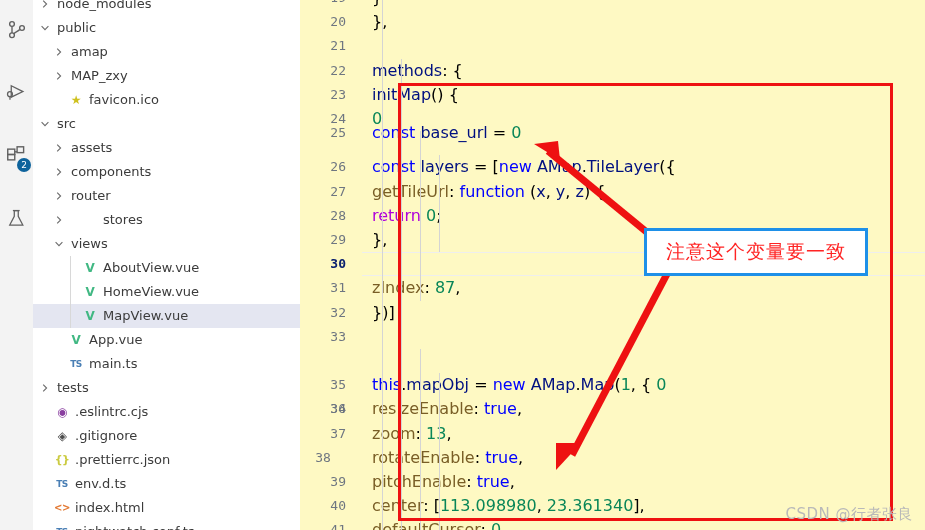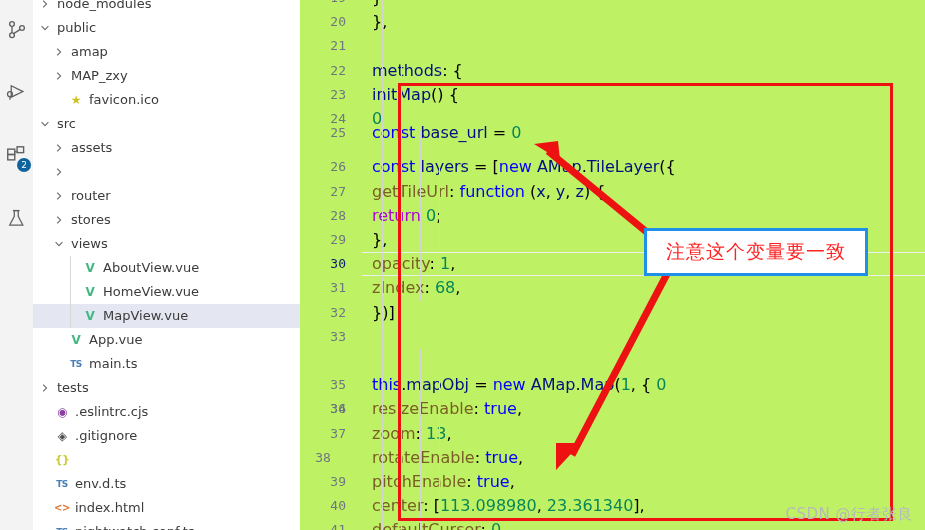--- a/index.html
+++ b/index.html
@@ -57,29 +57,29 @@
     display:flex;align-items:center;justify-content:center;
   }
   .label{padding-left:4px;}
   .guide{
     position:absolute;top:0;bottom:0;width:1px;background:#d8d8d8;
   }
 
   
   .editor{
     position:absolute;left:300px;top:0;right:0;height:530px;
-    background:#bef264;overflow:hidden;
+    background:#fef9c3;overflow:hidden;
   }
   .code-area{position:absolute;left:0;top:0;right:0;bottom:0;}
   .lnum{
     position:absolute;left:0;width:46px;text-align:right;
     color:#6e7681;font-size:13px;line-height:24.2px;
     font-family:"DejaVu Sans Mono","Liberation Mono",monospace;
   }
-  .lnum.active{color:#0b216f;font-weight:400;}
+  .lnum.active{color:#0b216f;font-weight:700;}
   .ctext{
     position:absolute;left:72px;line-height:24.2px;color:#000;
   }
   .cur-line-hl{
     position:absolute;left:62px;right:0;height:24.2px;
     border-top:1px solid #eeeeee;border-bottom:1px solid #eeeeee;
     box-sizing:border-box;background:transparent;
   }
   .ind{position:absolute;top:0;width:1px;background:#d4d4d4;}
 
@@ -212,30 +212,31 @@
             </svg>
           </span>
           <span class="label">assets</span>
         </div>
         <div class="row" style="padding-left: 18px;">
           <span class="chev">
             <svg width="10" height="10" viewBox="0 0 10 10" fill="none" stroke="#6b6b6b" stroke-width="1.1">
               <path d="M3.2 1.6 L6.6 5 L3.2 8.4"></path>
             </svg>
           </span>
+          <span class="label">components</span>
         </div>
         <div class="row" style="padding-left: 18px;">
           <span class="chev">
             <svg width="10" height="10" viewBox="0 0 10 10" fill="none" stroke="#6b6b6b" stroke-width="1.1">
               <path d="M3.2 1.6 L6.6 5 L3.2 8.4"></path>
             </svg>
           </span>
           <span class="label">router</span>
         </div>
-        <div class="row" style="padding-left: 18px;">
+        <div class="row" style="padding-left: 18px; gap: 32px;">
           <span class="chev">
             <svg width="10" height="10" viewBox="0 0 10 10" fill="none" stroke="#6b6b6b" stroke-width="1.1">
               <path d="M3.2 1.6 L6.6 5 L3.2 8.4"></path>
             </svg>
           </span>
           <span class="label">stores</span>
         </div>
         <div class="row" style="padding-left: 18px;">
           <span class="chev">
             <svg width="10" height="10" viewBox="0 0 10 10" fill="none" stroke="#6b6b6b" stroke-width="1.1">
@@ -283,20 +284,21 @@
           <span class="label">.eslintrc.cjs</span>
         </div>
         <div class="row" style="padding-left: 4px;">
           <span class="chev"></span>
           <span class="ficon" style="color: rgb(77, 77, 77); font-size: 12px; font-weight: normal;">◈</span>
           <span class="label">.gitignore</span>
         </div>
         <div class="row" style="padding-left: 4px;">
           <span class="chev"></span>
           <span class="ficon" style="color: rgb(203, 203, 65); font-size: 11px; font-weight: bold;">{}</span>
+          <span class="label">.prettierrc.json</span>
         </div>
         <div class="row" style="padding-left: 4px;">
           <span class="chev"></span>
           <span class="ficon" style="color: rgb(74, 127, 181); font-size: 9px; font-weight: bold;">TS</span>
           <span class="label">env.d.ts</span>
         </div>
         <div class="row" style="padding-left: 4px;">
           <span class="chev"></span>
           <span class="ficon" style="color: rgb(227, 121, 51); font-size: 10px; font-weight: bold;">&lt;&gt;</span>
           <span class="label">index.html</span>
@@ -329,23 +331,22 @@
         <div class="lnum" style="top: 155.4px;">26</div>
         <div class="ctext" style="top: 155.4px;">      <span class="k">const</span> <span class="var">layers</span> = [<span class="k">new</span> <span class="var">AMap</span>.<span class="var">TileLayer</span>({</div>
         <div class="lnum" style="top: 179.6px;">27</div>
         <div class="ctext" style="top: 179.6px;">          <span class="fn">getTileUrl</span>: <span class="k">function</span> (<span class="var">x</span>, <span class="var">y</span>, <span class="var">z</span>) {</div>
         <div class="lnum" style="top: 203.8px;">28</div>
         <div class="ctext" style="top: 203.8px;">            <span class="pur">return</span> <span class="num">0</span>;</div>
         <div class="lnum" style="top: 228px;">29</div>
         <div class="ctext" style="top: 228px;">          },</div>
         <div class="cur-line-hl" style="top: 252.2px;"></div>
         <div class="lnum active" style="top: 252.2px;">30</div>
-        <div class="ctext" style="top: 252.2px;">        <span class="fn">opacity</span>: <span class="num">1</span>,</div>
         <div class="lnum" style="top: 276.4px;">31</div>
-        <div class="ctext" style="top: 276.4px;">        <span class="fn">zIndex</span>: <span class="num">68</span>,</div>
+        <div class="ctext" style="top: 276.4px;">        <span class="fn">zIndex</span>: <span class="num">87</span>,</div>
         <div class="lnum" style="top: 300.6px;">32</div>
         <div class="ctext" style="top: 300.6px;">      })]</div>
         <div class="lnum" style="top: 324.8px;">33</div>
         <div class="ctext" style="top: 324.8px;"></div>
         <div class="lnum" style="top: 349px; margin-top: 48px;">34</div>
         <div class="ctext" style="top: 349px;"></div>
         <div class="lnum" style="top: 373.2px;">35</div>
         <div class="ctext" style="top: 373.2px;">      <span class="k">this</span>.<span class="var">mapObj</span> = <span class="k">new</span> <span class="var">AMap</span>.<span class="var">Map</span>(<span class="num">1</span>, { <span class="num">0</span></div>
         <div class="lnum" style="top: 397.4px;">36</div>
         <div class="ctext" style="top: 397.4px;">          <span class="fn">resizeEnable</span>: <span class="k">true</span>,</div>

